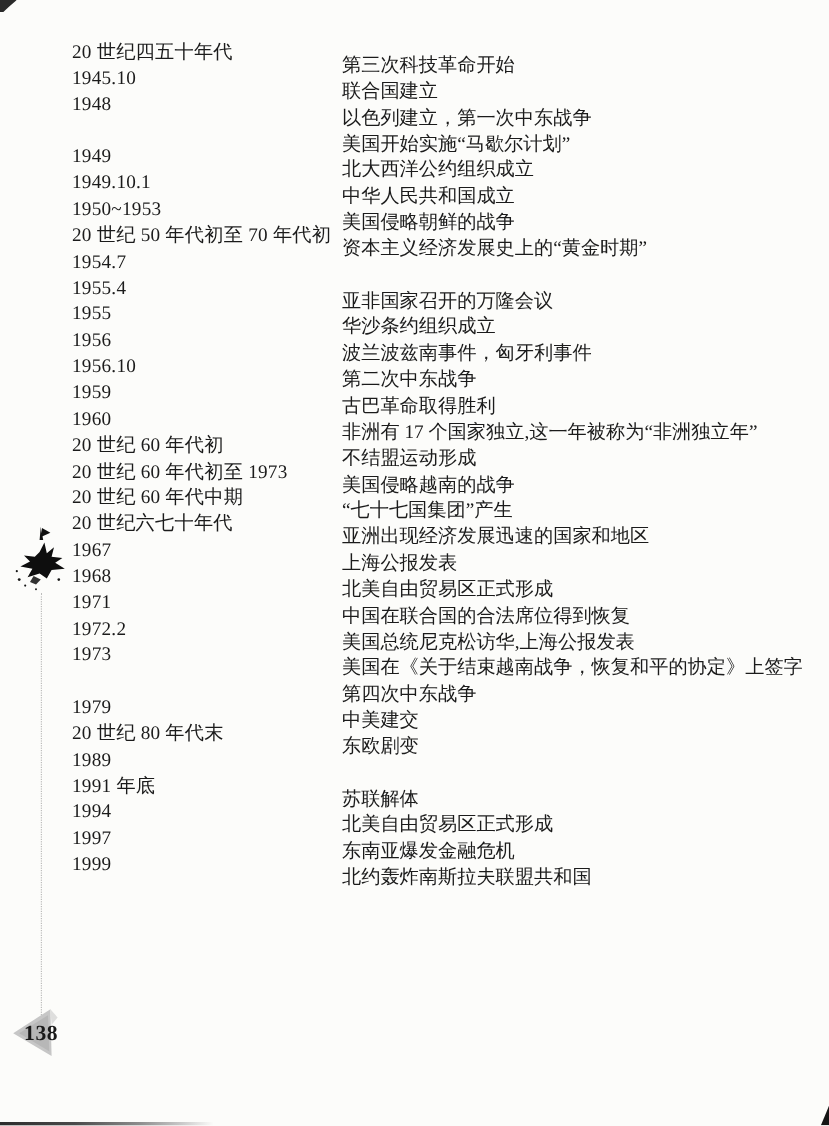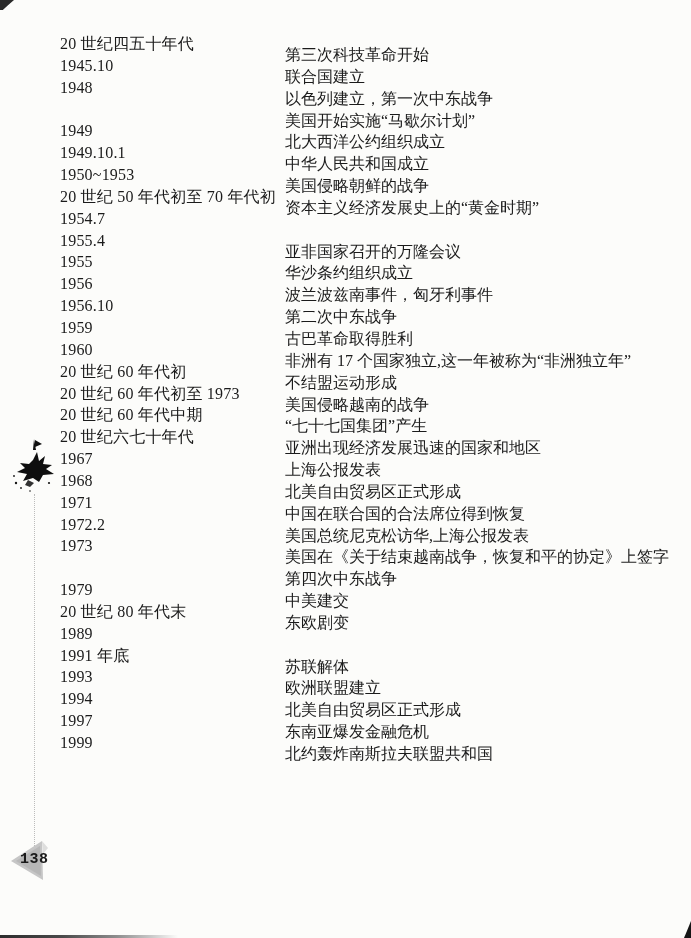--- a/index.html
+++ b/index.html
@@ -75,23 +75,23 @@
     position: absolute;
     left: 0;
     top: 0;
     width: 52px;
     height: 42px;
   }
   .page-number {
     position: absolute;
     left: 12px;
     top: 11px;
-    font-family: Liberation Mono, monospace;
+    font-family: Liberation Serif, serif;
     font-weight: bold;
-    font-size: 15px;
+    font-size: 18px;
     color: #1a1a1a;
     letter-spacing: 0.5px;
   }
   
   .corner-mark-top-left {
     position: absolute;
     left: 0;
     top: 0;
     width: 14px;
     height: 10px;
@@ -261,24 +261,20 @@
 
   <div class="row">
     <span class="date">1989</span>
   </div>
 
   <div class="row">
     <span class="date">1991 年底</span>
     <span class="event">苏联解体</span>
   </div>
 
-  <div class="row">
-    <span class="date">1993</span>
-    <span class="event">欧洲联盟建立</span>
-  </div>
 
   <div class="row">
     <span class="date">1994</span>
     <span class="event">北美自由贸易区正式形成</span>
   </div>
 
   <div class="row">
     <span class="date">1997</span>
     <span class="event">东南亚爆发金融危机</span>
   </div>

